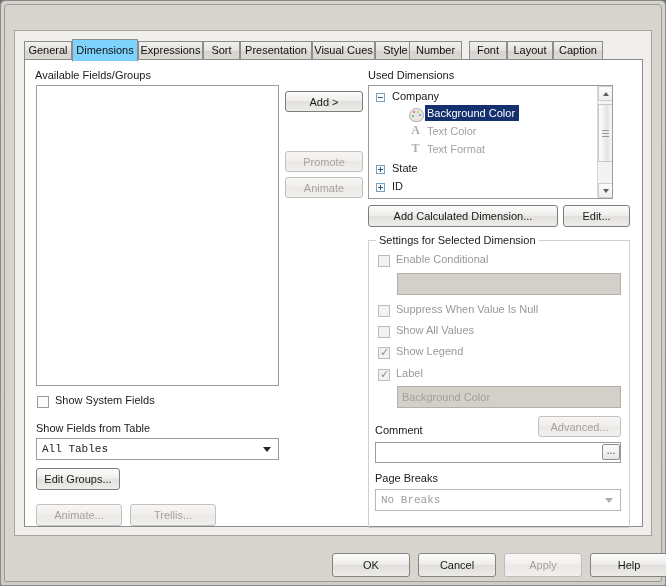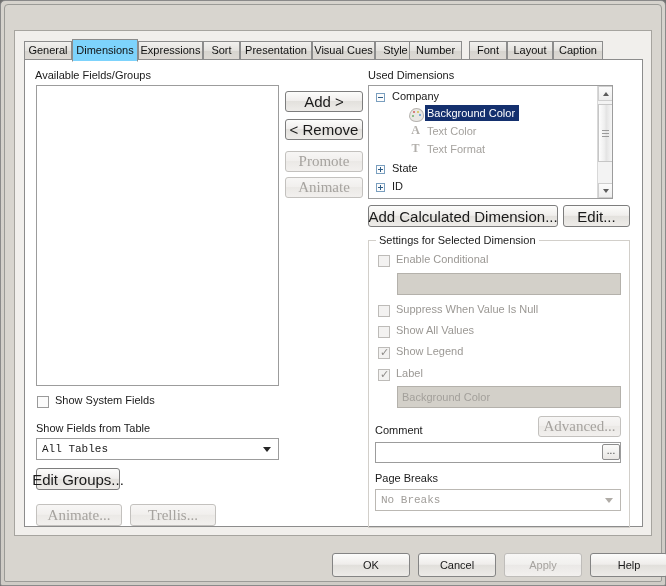--- a/index.html
+++ b/index.html
@@ -98,28 +98,28 @@
   }
   .lbl.dis{color:#9b9894;}
   .listbox{
     position:absolute;background:#ffffff;border:1px solid #9c9c9c;
     box-sizing:border-box;
   }
   .btn{
     position:absolute;box-sizing:border-box;
     border:1px solid #8d8d8d;border-radius:3px;
     background:linear-gradient(to bottom,#fbfbfa 0%,#eeecea 47%,#e2e0dc 50%,#edebe7 100%);
-    color:#1a1a1a;font-size:15px;
+    color:#1a1a1a;font-size:11px;
     display:flex;align-items:center;justify-content:center;
     cursor:default;white-space:nowrap;
     font-family:"Liberation Sans", sans-serif;
   }
   .btn.dis{color:#a6a39f;
     background:linear-gradient(to bottom,#f7f6f5 0%,#f1efed 47%,#ebe9e6 50%,#f2f0ee 100%);
-    border-color:#c3c1be;font-family:Liberation Serif, serif;}
+    border-color:#c3c1be;}
   .btn.strong{
     background:linear-gradient(to bottom,#fcfcfb 0%,#f0eeec 47%,#e3e1dd 50%,#eeece9 100%);
     border:1px solid #7d7d7d;
   }
   .chk{
     position:absolute;width:12px;height:12px;box-sizing:border-box;
     border:1px solid #9a9a9a;background:#fbfbfb;
   }
   .chk.dis{border-color:#bdbbb8;background:#f3f2f1;}
   .chk .tick{
@@ -265,21 +265,20 @@
           <span>All Tables</span>
           <span class="arrow-d"></span>
         </div>
 
         <div class="btn strong" style="left:11px;top:408px;width:84px;height:22px;">Edit Groups...</div>
 
         <div class="btn dis" style="left:11px;top:444px;width:86px;height:22px;">Animate...</div>
         <div class="btn dis" style="left:105px;top:444px;width:86px;height:22px;">Trellis...</div>
 
         <div class="btn strong" style="left:260px;top:31px;width:78px;height:21px;">Add &gt;</div>
-        <div class="btn strong" style="left:260px;top:59px;width:78px;height:21px;">&lt; Remove</div>
         <div class="btn dis" style="left:260px;top:91px;width:78px;height:21px;">Promote</div>
         <div class="btn dis" style="left:260px;top:117px;width:78px;height:21px;">Animate</div>
 
         <div class="lbl" style="left:343px;top:9px;">Used Dimensions</div>
 
         <div class="tree" style="left:343px;top:25px;width:245px;height:114px;">
 
           <div class="expander" style="left:7px;top:7px;"></div>
           <div class="tnode" style="left:23px;top:2px;">Company</div>
 

